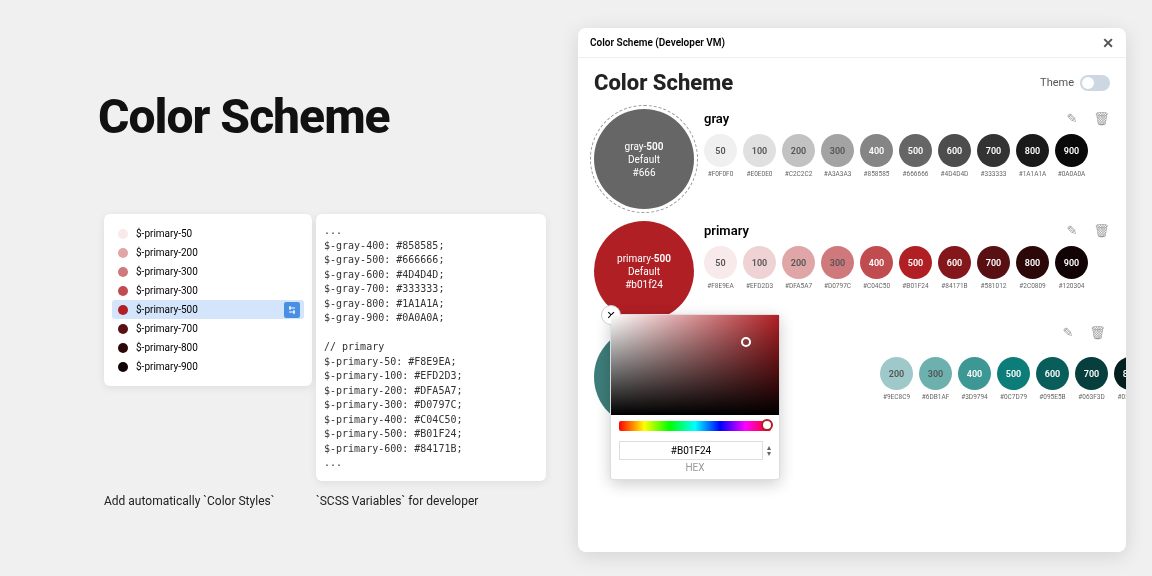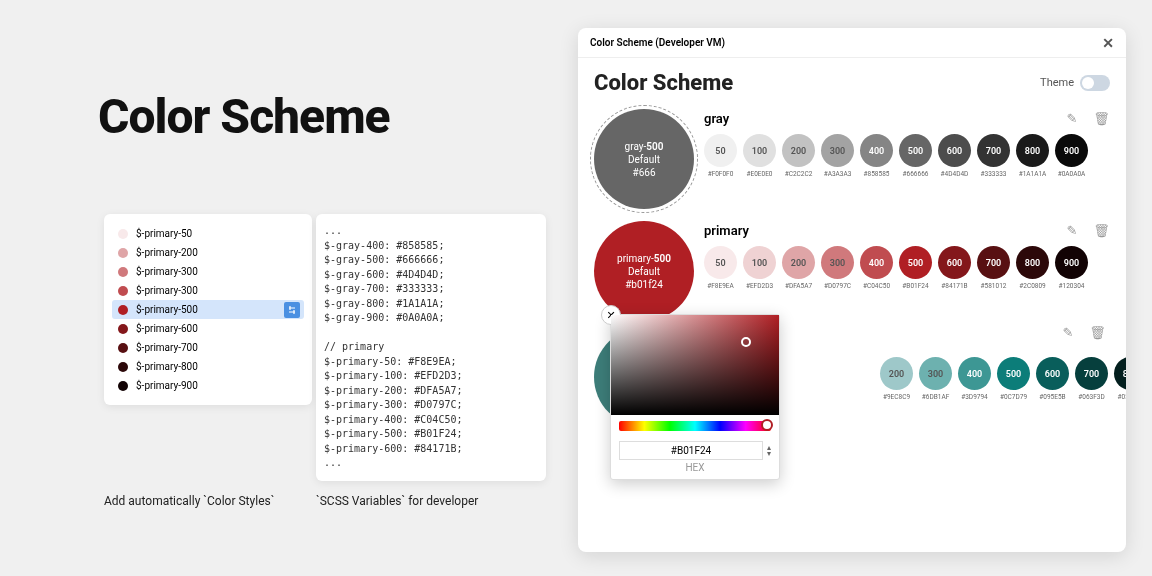--- a/index.html
+++ b/index.html
@@ -89,24 +89,20 @@
     <div class="style-row sel">
       <span class="dot" style="background:#B01F24"></span>
       <span>$-primary-500</span>
       <span class="adj">
         <svg width="10" height="10" viewBox="0 0 10 10">
           <path d="M2 3h6M2 7h6M3 1v4M7 5v4" stroke="#fff" stroke-width="1.2" fill="none"></path>
         </svg>
       </span>
     </div>
     <div class="style-row">
-      <span class="dot" style="background:#84171B"></span>
-      <span>$-primary-600</span>
-    </div>
-    <div class="style-row">
       <span class="dot" style="background:#581012"></span>
       <span>$-primary-700</span>
     </div>
     <div class="style-row">
       <span class="dot" style="background:#2C0809"></span>
       <span>$-primary-800</span>
     </div>
     <div class="style-row">
       <span class="dot" style="background:#120304"></span>
       <span>$-primary-900</span>

